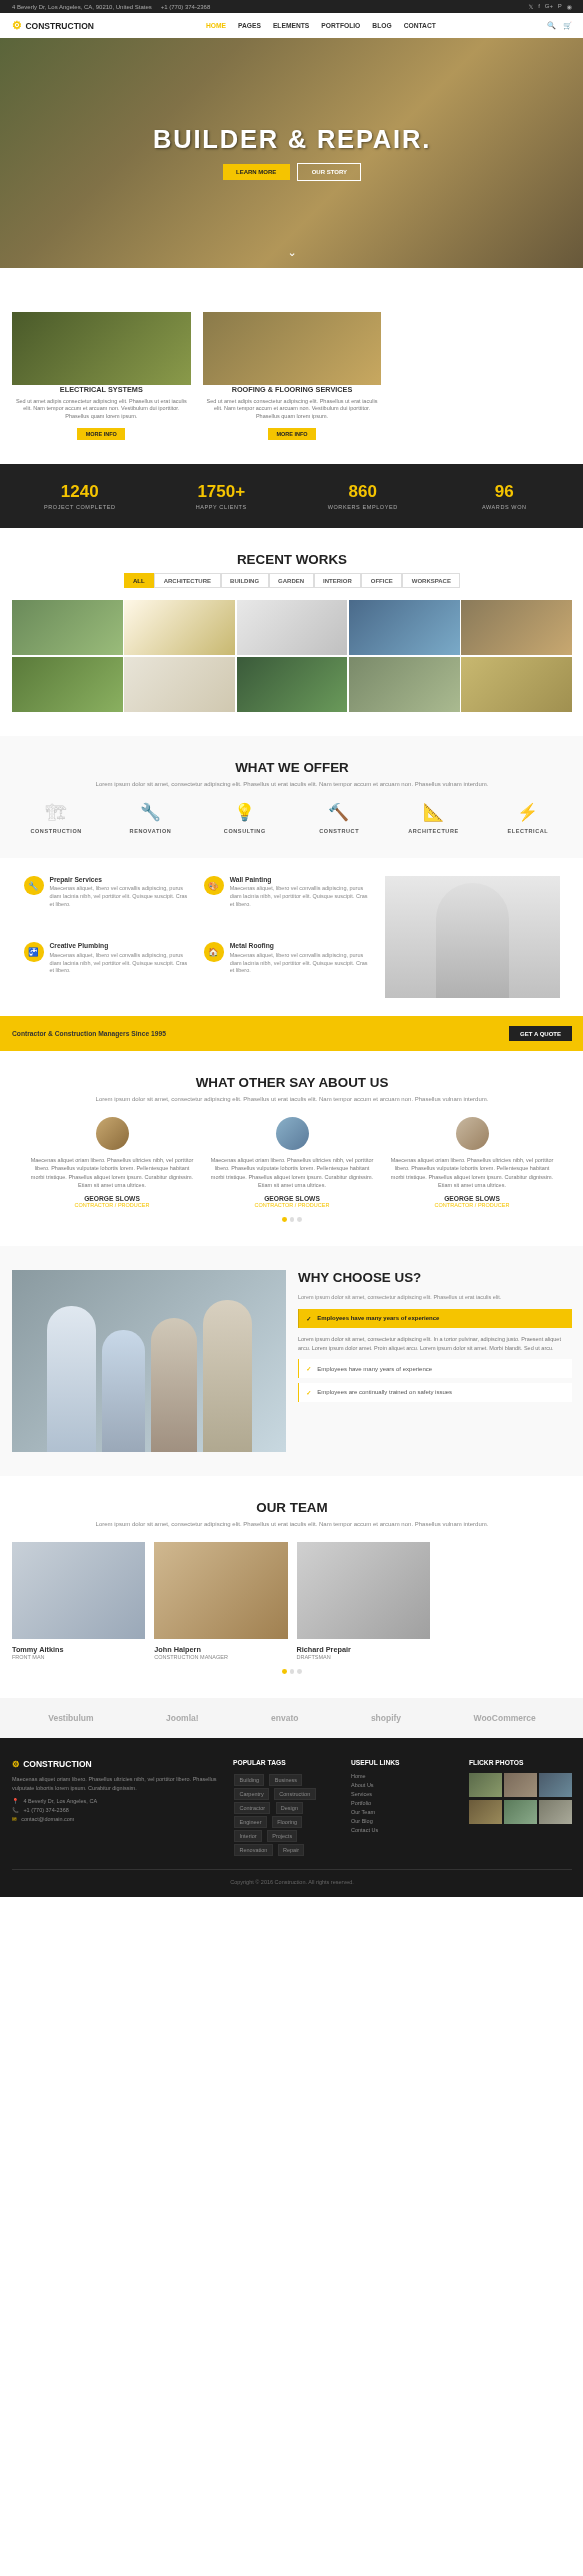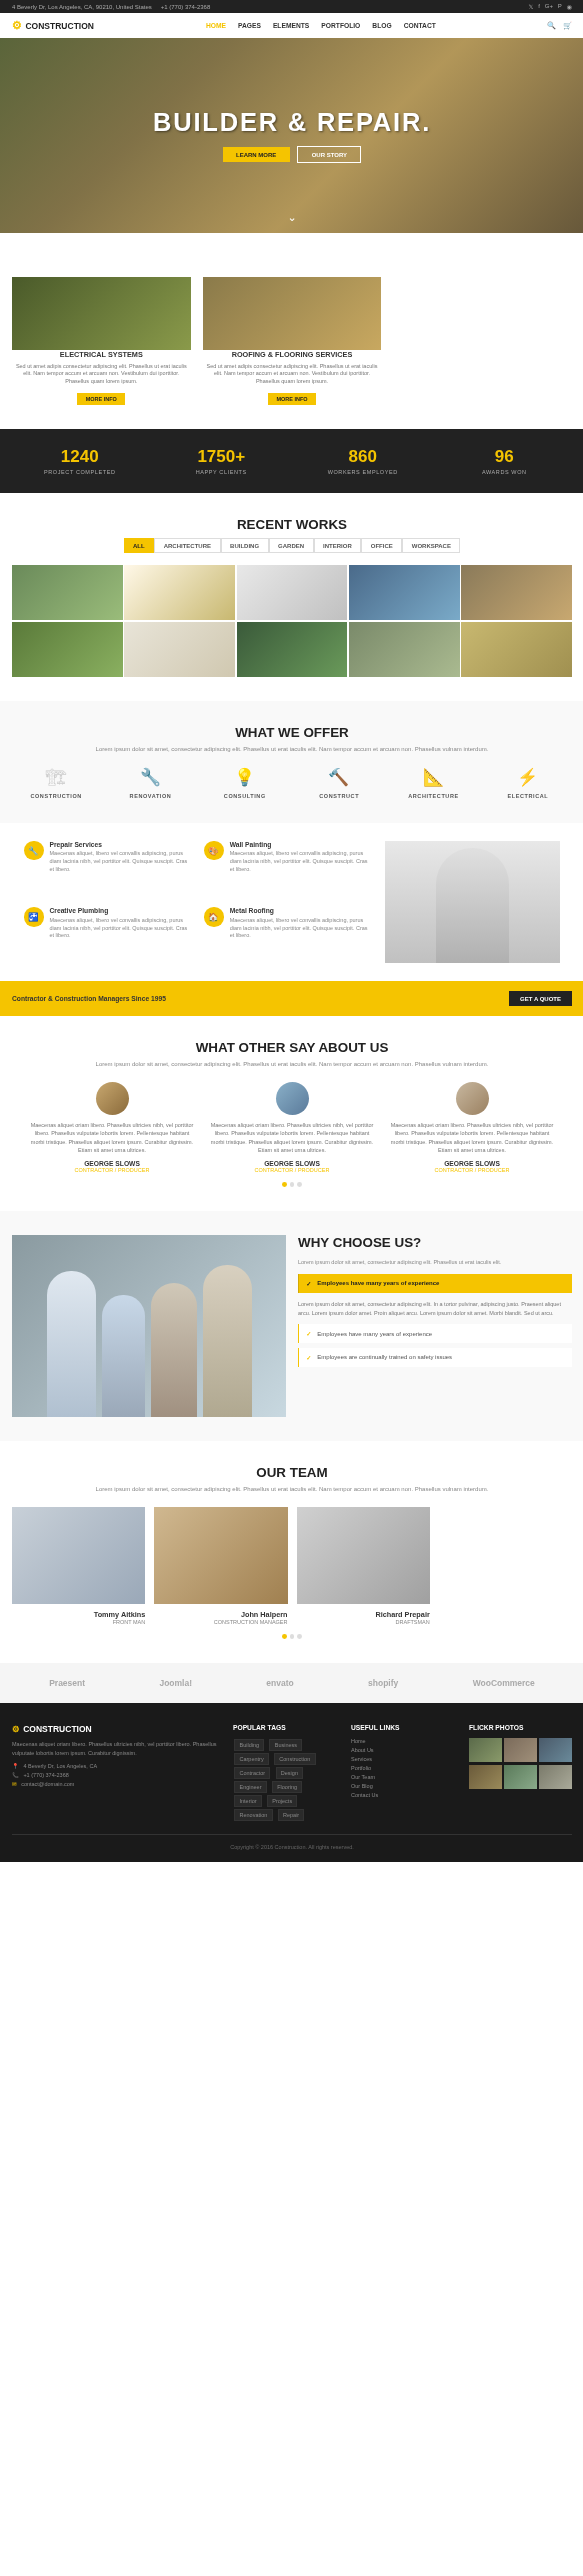--- a/index.html
+++ b/index.html
@@ -14,21 +14,21 @@
     nav { background: #fff; padding: 6px 12px; display: flex; align-items: center; justify-content: space-between; box-shadow: 0 0.6px 1.8px rgba(0,0,0,0.1); }
     .logo { display: flex; align-items: center; gap: 3.6px; font-weight: bold; font-size: 8.5px; color: #222; }
     .logo-icon { color: #f5c400; font-size: 11px; }
     .nav-links { display: flex; gap: 12px; align-items: center; }
     .nav-link { font-size: 6.7px; font-weight: bold; color: #333; text-decoration: none; text-transform: uppercase; }
     .nav-link.active { color: #f5c400; }
     .nav-actions { display: flex; gap: 6px; align-items: center; }
     .nav-search { font-size: 7.3px; color: #555; }
 
     
-    .hero { background: linear-gradient(rgba(0,0,0,0.35), rgba(0,0,0,0.35)), #8a7a5a; height: 195px; display: flex; flex-direction: column; align-items: center; justify-content: center; text-align: center; position: relative; overflow: hidden; }
+    .hero { background: linear-gradient(rgba(0,0,0,0.35), rgba(0,0,0,0.35)), #8a7a5a; height: 230px; display: flex; flex-direction: column; align-items: center; justify-content: center; text-align: center; position: relative; overflow: hidden; }
     .hero-bg { position: absolute; top: 0; left: 0; width: 100%; height: 100%; background: linear-gradient(135deg, #5a6a3a 0%, #8a7a4a 30%, #c8a860 60%, #6a5a3a 100%); opacity: 0.8; }
     .hero-content { position: relative; z-index: 2; }
     .hero-title { font-size: 25.5px; font-weight: 900; color: #fff; text-transform: uppercase; letter-spacing: 1.8px; text-shadow: 1.2px 1.2px 2.4px rgba(0,0,0,0.5); }
     .hero-btn { background: #f5c400; color: #222; font-size: 6px; font-weight: bold; padding: 4.9px 13.4px; border: none; margin-top: 9px; cursor: pointer; text-transform: uppercase; }
     .hero-btn-outline { background: transparent; color: #fff; font-size: 6px; font-weight: bold; padding: 4.9px 13.4px; border: 0.6px solid #fff; margin-top: 9px; margin-left: 4.9px; cursor: pointer; text-transform: uppercase; }
     .hero-arrow { position: absolute; bottom: 9px; left: 50%; transform: translateX(-50%); color: #fff; font-size: 11px; z-index: 2; }
 
     
     .services-section { padding: 24px 12px; background: #fff; margin-top: 20px; }
     .services-grid { display: grid; grid-template-columns: 1fr 1fr 1fr; gap: 12px; }
@@ -108,21 +108,21 @@
     .why-right h2 { font-size: 13.4px; font-weight: 900; color: #222; text-transform: uppercase; margin-bottom: 9px; }
     .why-feature { display: flex; align-items: center; gap: 6px; padding: 6px 7.3px; margin-bottom: 4.9px; background: #fff; border-left: 1.8px solid #f5c400; font-size: 6px; color: #555; cursor: pointer; }
     .why-feature.active { background: #f5c400; color: #222; font-weight: bold; border-left-color: #d4a900; }
     .why-check { color: #f5c400; font-weight: bold; }
     .why-feature.active .why-check { color: #222; }
     .why-text { font-size: 5.5px; color: #777; line-height: 1.5; margin: 7.3px 0; }
 
     
     .team-section { padding: 24px 12px; text-align: center; background: #fff; }
     .team-grid { display: grid; grid-template-columns: repeat(4, 1fr); gap: 9px; margin-top: 15px; }
-    .team-card { text-align: right; }
+    .team-card { text-align: left; }
     .team-img { width: 100%; height: 97px; background: #ddd; margin-bottom: 6px; }
     .team-img-1 { background: linear-gradient(135deg, #c8d0d8, #9aa8b8); }
     .team-img-2 { background: linear-gradient(135deg, #d0b890, #a08050); }
     .team-img-3 { background: linear-gradient(135deg, #c8c0b0, #a09080); }
     .team-img-4 { background: linear-gradient(135deg, #d0d0d0, #a0a0a0); }
     .team-name { font-size: 7.3px; font-weight: bold; color: #333; }
     .team-role { font-size: 5.5px; color: #888; text-transform: uppercase; }
     .team-dots { display: flex; justify-content: center; gap: 3px; margin-top: 9px; }
 
     
@@ -420,21 +420,21 @@
     </div>
   </div>
   <div class="team-dots">
     <div class="dot active"></div>
     <div class="dot"></div>
     <div class="dot"></div>
   </div>
 </section>
 
 <section class="partners">
-  <span class="partner-logo">Praesent</span>
+  <span class="partner-logo">Vestibulum</span>
   <span class="partner-logo">Joomla!</span>
   <span class="partner-logo">envato</span>
   <span class="partner-logo">shopify</span>
   <span class="partner-logo">WooCommerce</span>
 </section>
 
 <footer class="footer">
   <div class="footer-grid">
 
     <div>

